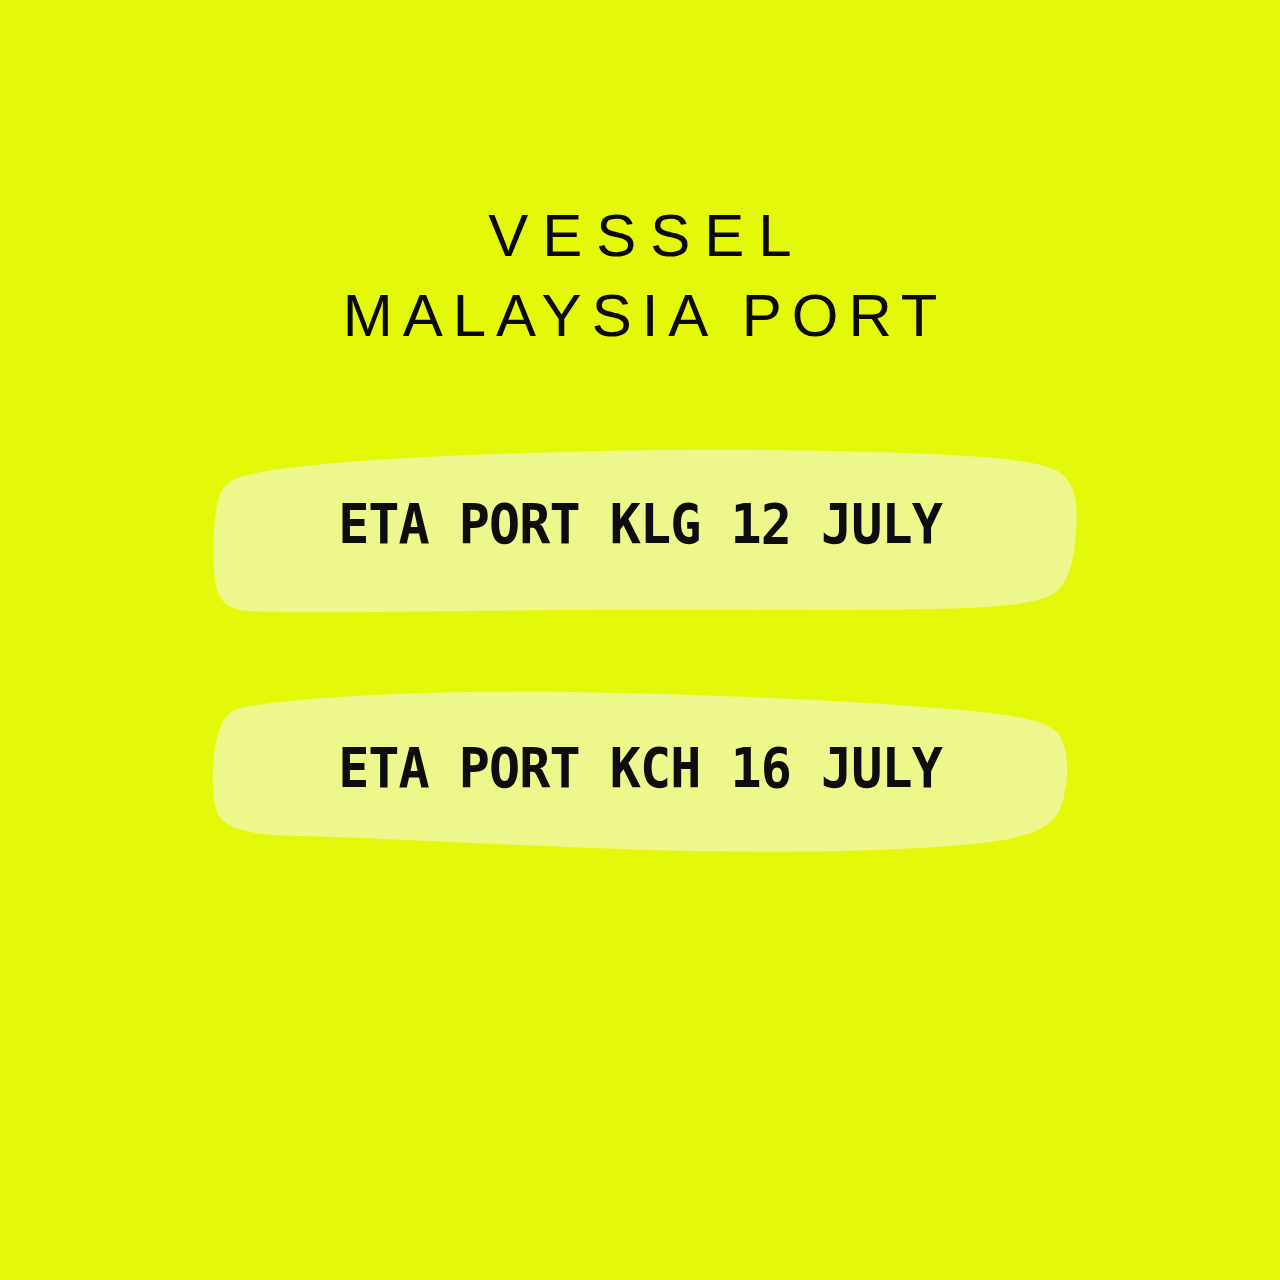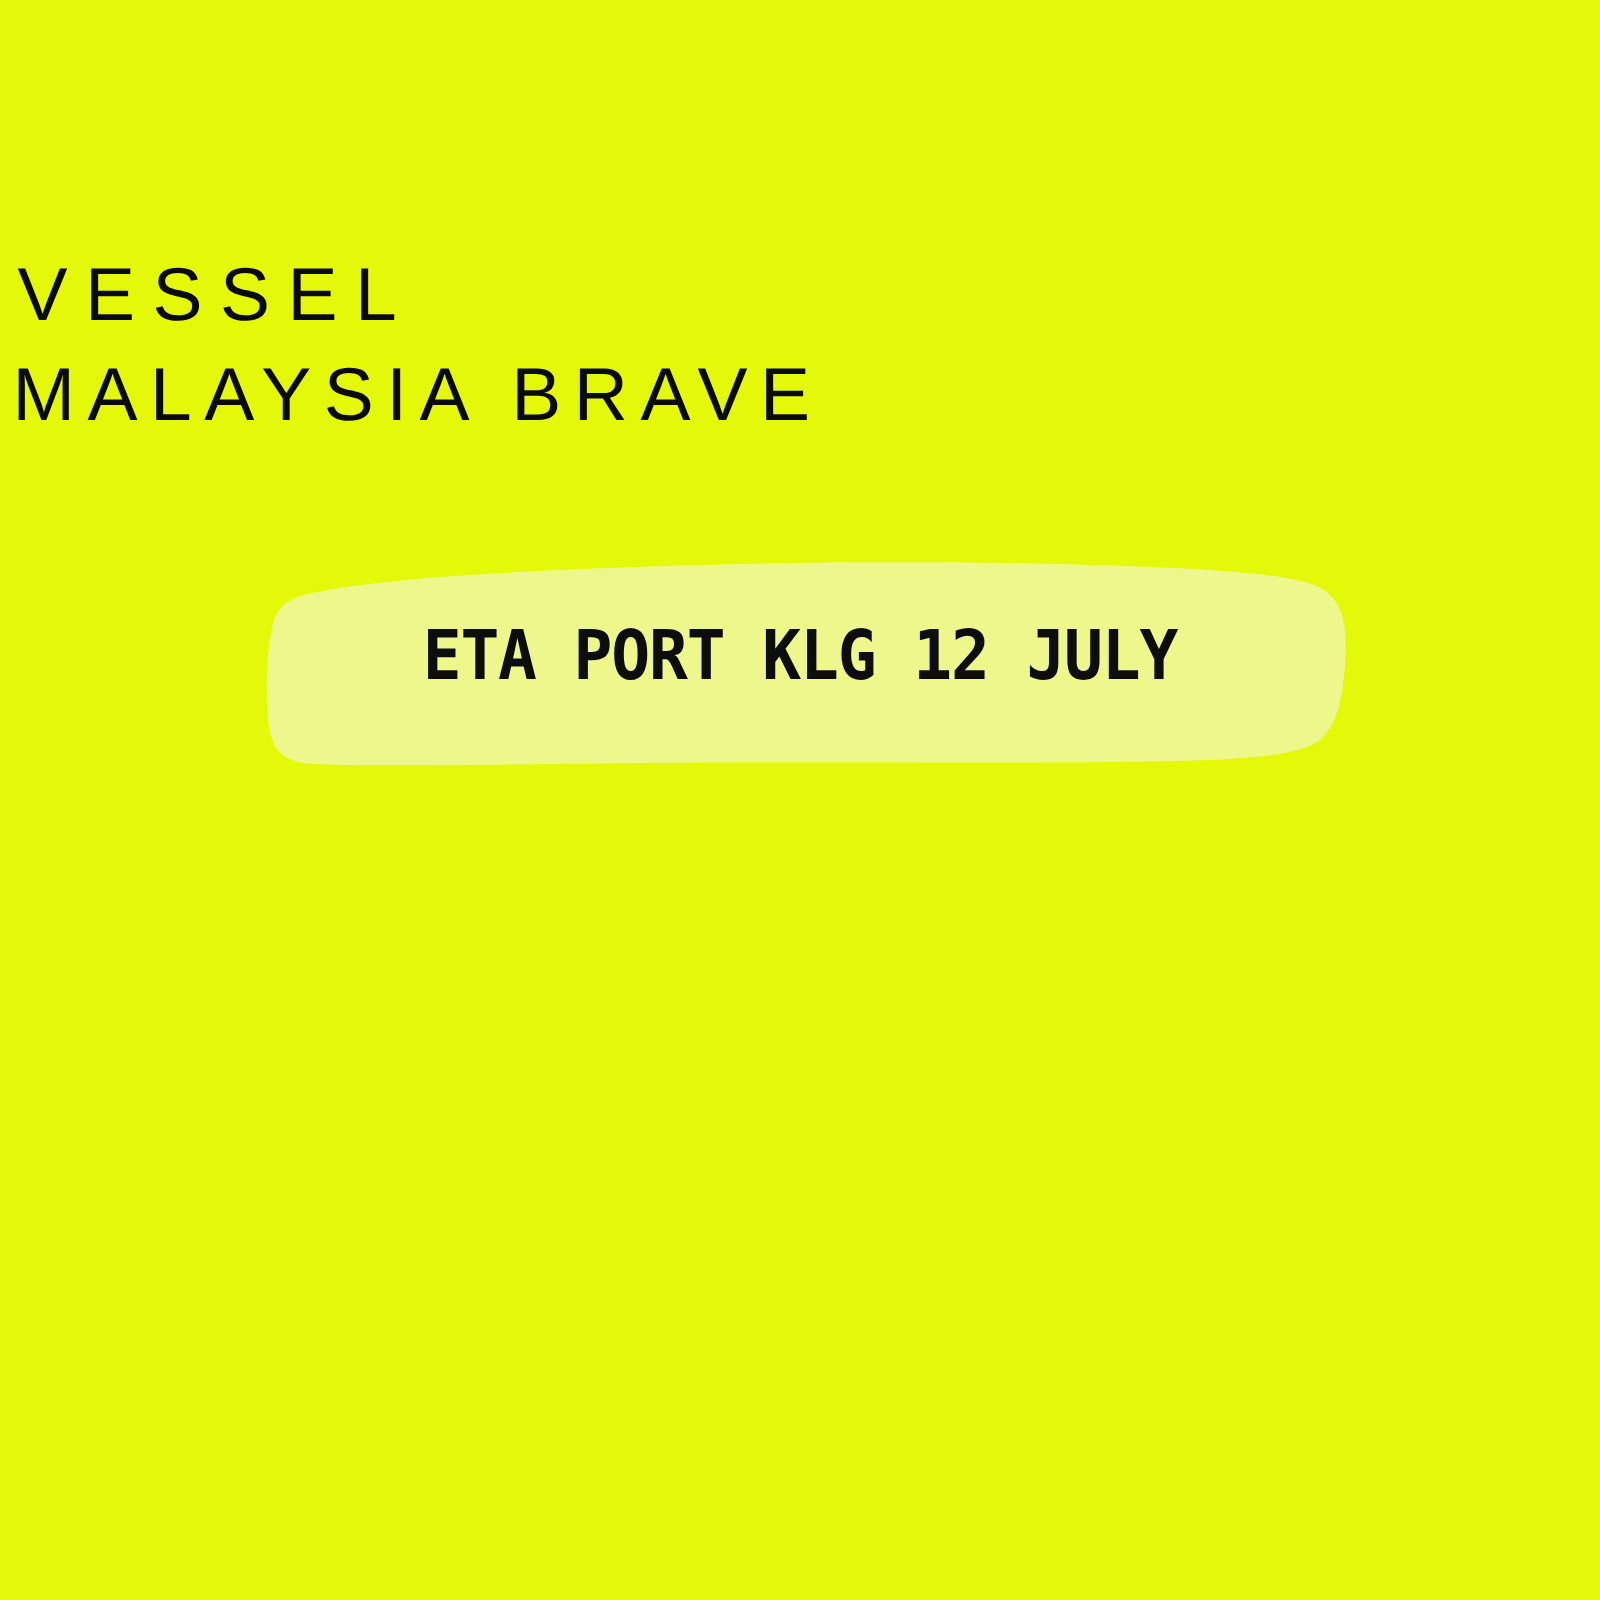--- a/index.html
+++ b/index.html
@@ -20,20 +20,21 @@
     background: #e4f80a;
     overflow: hidden;
   }
 
   
   #heading {
     position: absolute;
     left: 0;
     top: 196px;
     width: 1280px;
+    text-align: center;
     color: #0a0a0a;
   }
   .head-line {
     display: block;
     font-family: "Liberation Sans", sans-serif;
     font-weight: 400;
     color: #0a0a0a;
     white-space: nowrap;
   }
   .head-line-1 {
@@ -90,34 +91,48 @@
   #band-2 .band-label { top: 58px; }
   #band-3 .band-label { top: 58px; }
 </style>
 </head>
 <body>
 
 <div id="poster" style="background: rgb(228, 248, 10);">
 
   <div id="heading">
     <span class="head-line head-line-1">VESSEL</span>
-    <span class="head-line head-line-2">MALAYSIA BRAVE</span>
+    <span class="head-line head-line-2">MALAYSIA PORT</span>
   </div>
 
   <div class="band" id="band-1">
     <svg viewBox="0 0 1280 190" xmlns="http://www.w3.org/2000/svg">
       <path d="M243 36 C300 22 420 16 560 12 C700 8 840 10 930 14
                C1000 17 1048 22 1062 34
                C1076 46 1078 66 1076 92
                C1074 118 1070 140 1056 152
                C1040 165 990 168 930 169
                C840 171 700 169 560 170
                C420 171 300 174 250 171
                C226 170 218 160 215 140
                C212 116 213 82 218 60
                C222 45 230 40 243 36 Z" fill="#edf78c"></path>
     </svg>
     <div class="band-label" style="color: rgb(13, 13, 13);">ETA PORT KLG 12 JULY</div>
   </div>
 
+  <div class="band" id="band-2">
+    <svg viewBox="0 0 1280 190" xmlns="http://www.w3.org/2000/svg">
+      <path d="M240 30 C300 18 430 12 570 14 C720 16 870 24 960 32
+               C1030 38 1056 46 1062 62
+               C1070 82 1068 106 1062 126
+               C1055 148 1035 158 990 164
+               C920 173 790 176 650 172
+               C520 168 380 160 300 158
+               C252 157 226 152 218 136
+               C210 118 212 78 218 56
+               C223 40 228 34 240 30 Z" fill="#edf78c"></path>
+    </svg>
+    <div class="band-label" style="color: rgb(13, 13, 13);">ETA PORT KCH 16 JULY</div>
+  </div>
 
 
 </div>
 
 </body></html>

